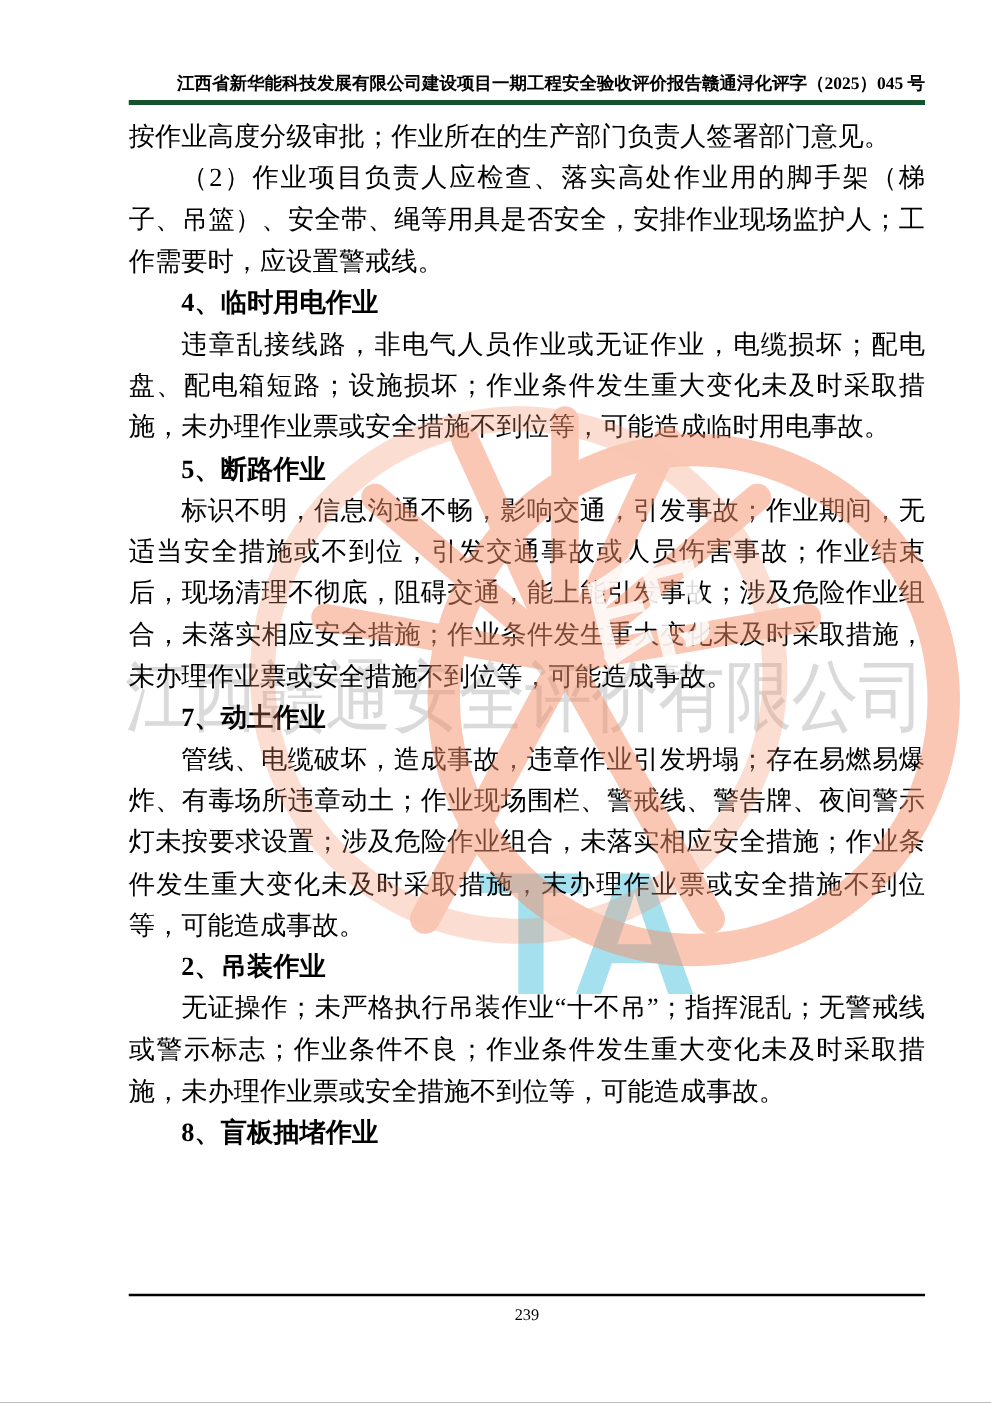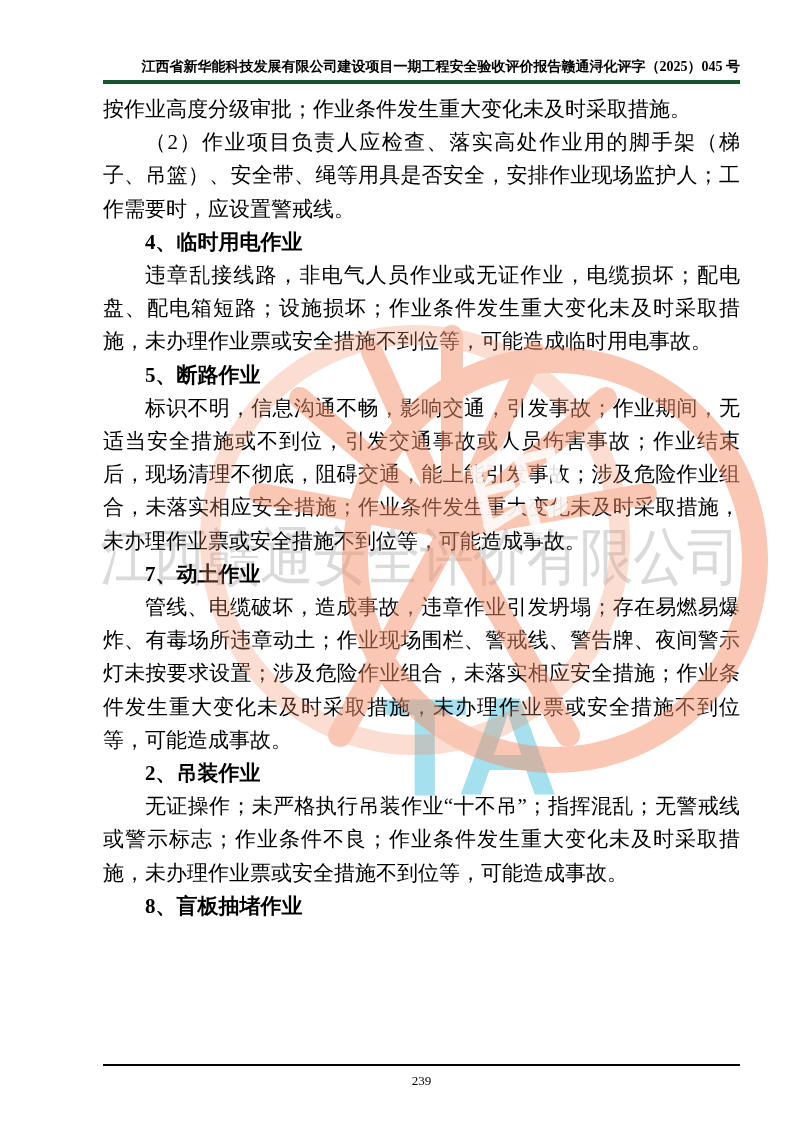--- a/index.html
+++ b/index.html
@@ -23,21 +23,21 @@
   .content{
     position:absolute;left:103px;top:93px;width:637px;
     font-size:21px;line-height:33.2px;text-align:justify;
     z-index:1;
   }
   .content p{margin:0;text-indent:2em;}
   .content p.no-indent{text-indent:0;}
   .content h3{margin:0;font-size:21px;line-height:33.2px;font-weight:bold;text-indent:2em;}
   
   .footer{
-    position:absolute;left:103px;top:1064px;width:637px;
+    position:absolute;left:103px;top:1035px;width:637px;
     border-top:2px solid #000;
     text-align:center;padding-top:7px;font-size:13px;
   }
   
   .wm-back,.wm-front{
     position:absolute;inset:0;pointer-events:none;
   }
   .wm-back{z-index:0;}
   .wm-front{z-index:2;}
 </style>
@@ -50,21 +50,21 @@
     <text x="100" y="578" textLength="640" lengthAdjust="spacingAndGlyphs" font-size="62" fill="#bdbdbd" opacity="0.55" font-family="'Liberation Serif','DejaVu Serif',serif">江西赣通安全评价有限公司</text>
     <text x="382" y="795" font-size="140" font-weight="bold" fill="#8ed9e9" opacity="0.8" font-family="'Liberation Sans','DejaVu Sans',sans-serif">TA</text>
   </svg>
 
   <div class="header">
     <span>江西省新华能科技发展有限公司建设项目一期工程安全验收评价报告</span>
     <span>赣通浔化评字（2025）045 号</span>
   </div>
 
   <div class="content" id="content">
-      <p class="no-indent">按作业高度分级审批；作业条件发生重大变化未及时采取措施。</p>
+      <p class="no-indent">按作业高度分级审批；作业所在的生产部门负责人签署部门意见。</p>
       <p>（2）作业项目负责人应检查、落实高处作业用的脚手架（梯子、吊篮）、安全带、绳等用具是否安全，安排作业现场监护人；工作需要时，应设置警戒线。</p>
       <h3>4、临时用电作业</h3>
       <p>违章乱接线路，非电气人员作业或无证作业，电缆损坏；配电盘、配电箱短路；设施损坏；作业条件发生重大变化未及时采取措施，未办理作业票或安全措施不到位等，可能造成临时用电事故。</p>
       <h3>5、断路作业</h3>
       <p>标识不明，信息沟通不畅，影响交通，引发事故；作业期间，无适当安全措施或不到位，引发交通事故或人员伤害事故；作业结束后，现场清理不彻底，阻碍交通，能上能引发事故；涉及危险作业组合，未落实相应安全措施；作业条件发生重大变化未及时采取措施，未办理作业票或安全措施不到位等，可能造成事故。</p>
       <h3>7、动土作业</h3>
       <p>管线、电缆破坏，造成事故，违章作业引发坍塌；存在易燃易爆炸、有毒场所违章动土；作业现场围栏、警戒线、警告牌、夜间警示灯未按要求设置；涉及危险作业组合，未落实相应安全措施；作业条件发生重大变化未及时采取措施，未办理作业票或安全措施不到位等，可能造成事故。</p>
       <h3>2、吊装作业</h3>
       <p>无证操作；未严格执行吊装作业“十不吊”；指挥混乱；无警戒线或警示标志；作业条件不良；作业条件发生重大变化未及时采取措施，未办理作业票或安全措施不到位等，可能造成事故。</p>
       <h3>8、盲板抽堵作业</h3>

